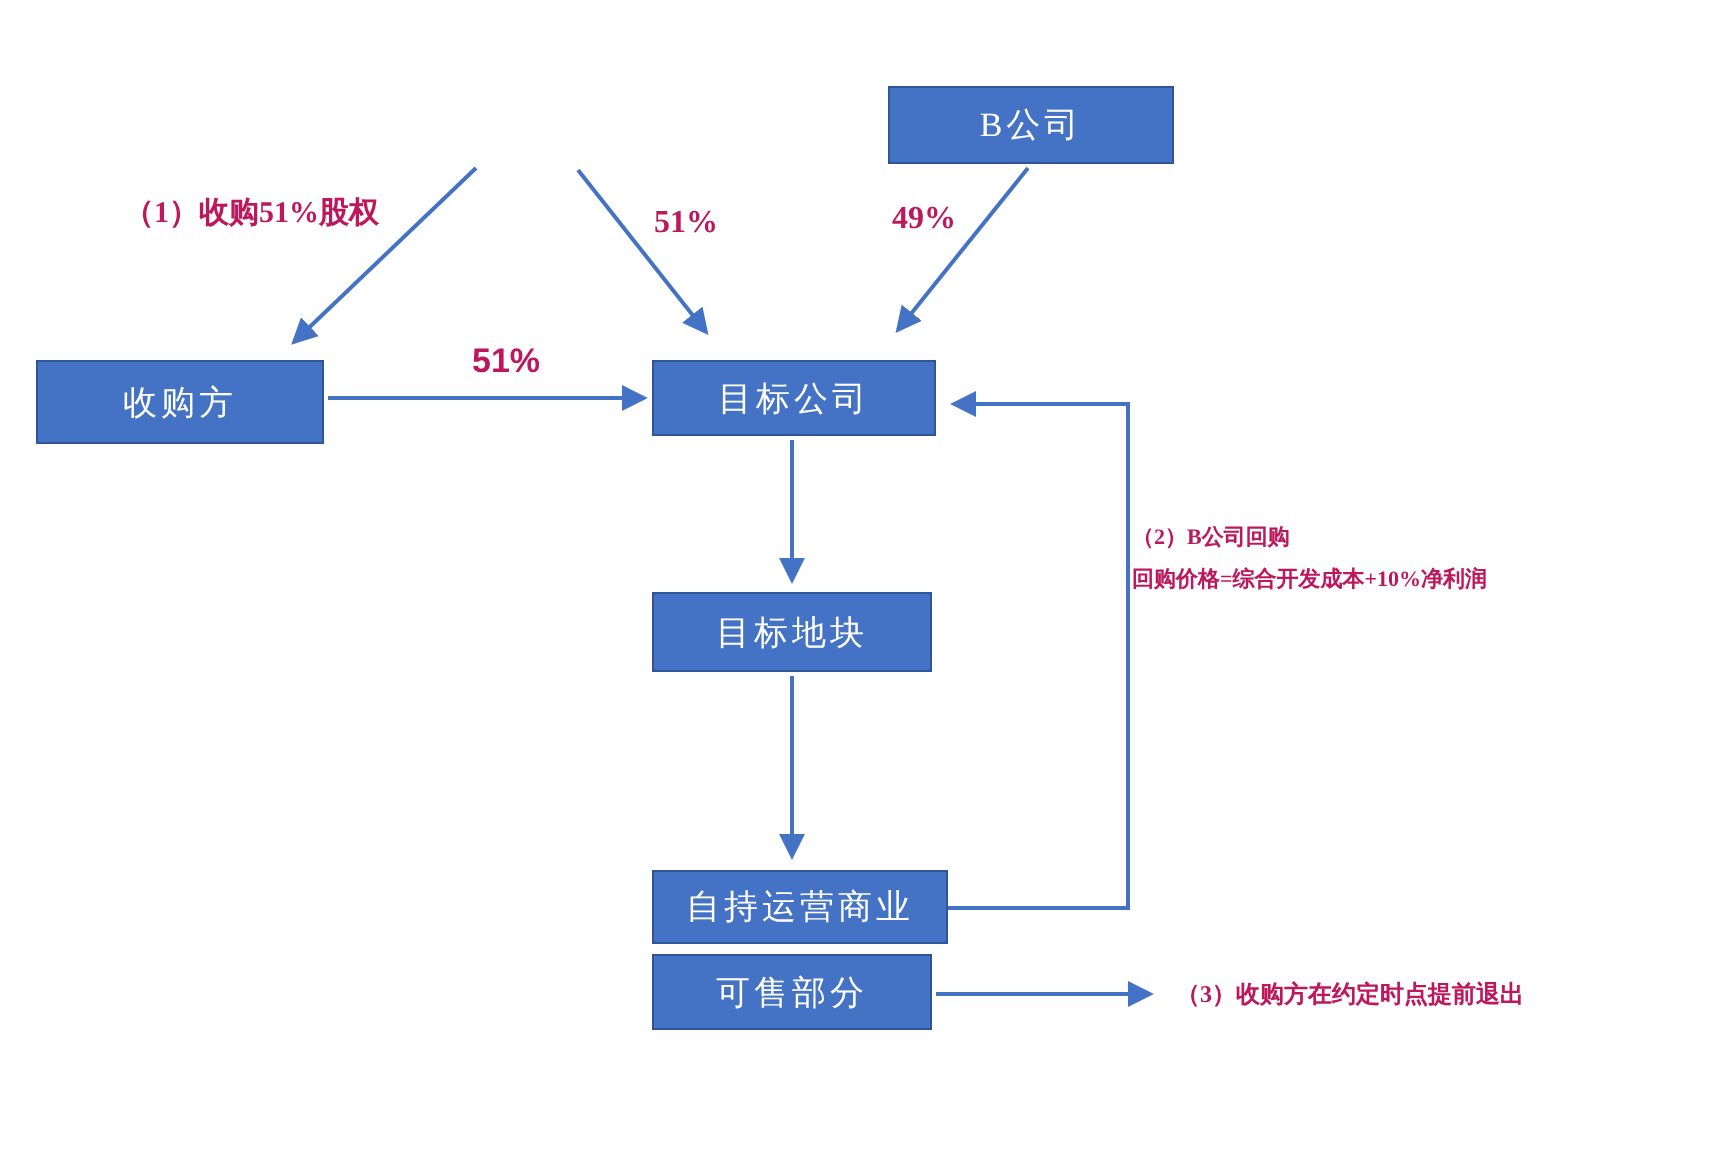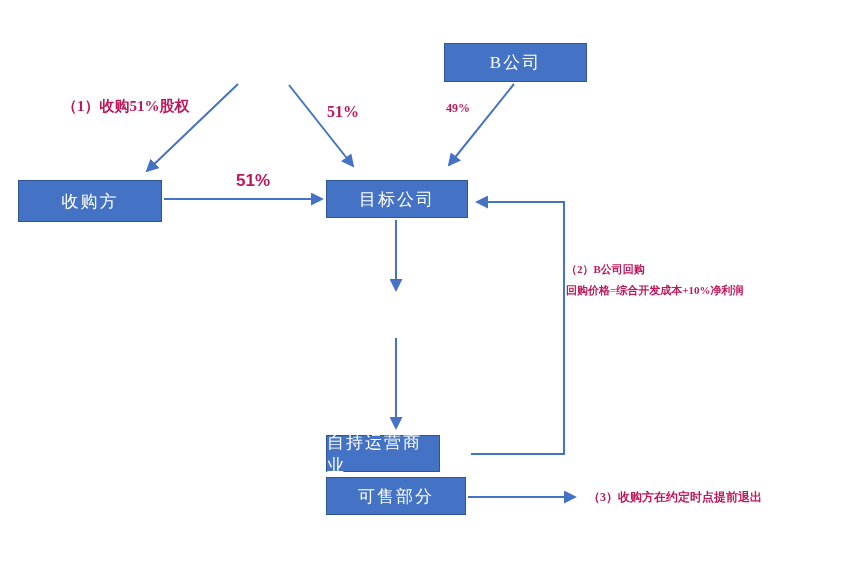--- a/index.html
+++ b/index.html
@@ -26,26 +26,26 @@
     color:#be185d;
     font-weight:bold;
     white-space:nowrap;
     font-size:15px;
   }
   #node-company-a{left:213px;top:42px;width:141px;height:40px;}
   #node-company-b{left:444px;top:43px;width:143px;height:39px;}
   #node-acquirer{left:18px;top:180px;width:144px;height:42px;}
   #node-target-company{left:326px;top:180px;width:142px;height:38px;}
   #node-target-land{left:326px;top:296px;width:140px;height:40px;}
-  #node-self-held{left:326px;top:435px;width:114px;height:37px;}
+  #node-self-held{left:326px;top:435px;width:148px;height:37px;}
   #node-sellable{left:326px;top:477px;width:140px;height:38px;}
 
   #label-step1{left:62px;top:97px;font-size:15px;}
   #label-pct-51-a{left:327px;top:103px;font-size:16px;}
-  #label-pct-49{left:446px;top:101px;font-size:12px;}
+  #label-pct-49{left:446px;top:101px;font-size:16px;}
   #label-pct-51-b{left:236px;top:171px;font-size:17px;font-family:"Liberation Sans","DejaVu Sans",sans-serif;}
   #label-step2{left:566px;top:259px;font-size:11px;line-height:21px;white-space:pre-line;}
   #label-step3{left:588px;top:489px;font-size:12px;}
 
   #arrow-layer{position:absolute;left:0;top:0;width:864px;height:579px;}
   .edge{stroke:#4472C4;stroke-width:2;fill:none;}
 </style>
 </head>
 <body>
 
@@ -69,20 +69,23 @@
 
   <div class="box" id="node-acquirer">
     <span>收购方</span>
   </div>
   <div class="box" id="node-company-b">
     <span>B公司</span>
   </div>
   <div class="box" id="node-target-company">
     <span>目标公司</span>
   </div>
+  <div class="box" id="node-target-land">
+    <span>目标地块</span>
+  </div>
   <div class="box" id="node-self-held">
     <span>自持运营商业</span>
   </div>
   <div class="box" id="node-sellable">
     <span>可售部分</span>
   </div>
 
   <div class="lbl" id="label-step1">（1）收购51%股权</div>
   <div class="lbl" id="label-pct-51-a">51%</div>
   <div class="lbl" id="label-pct-49">49%</div>

